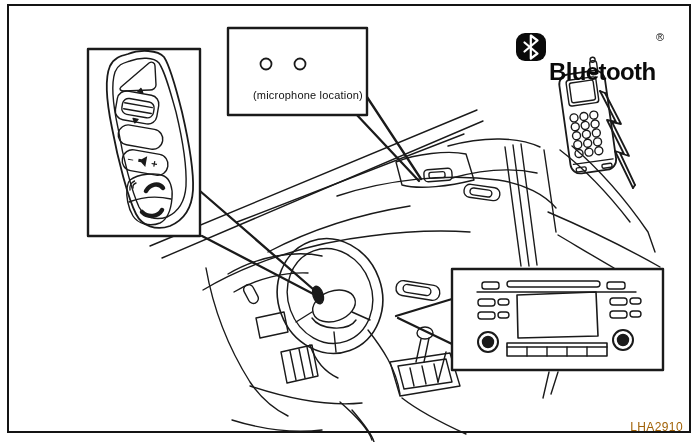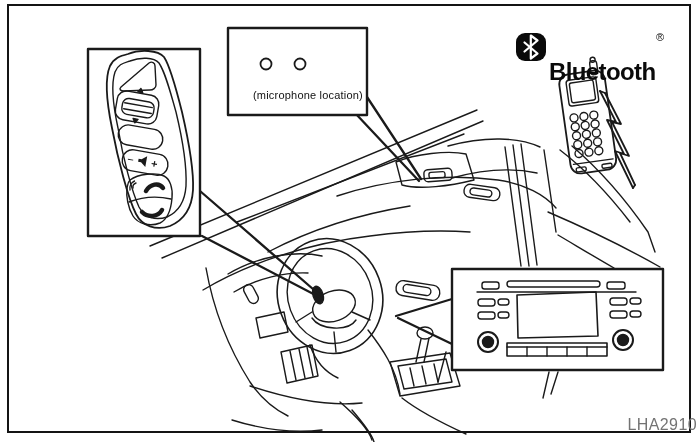--- a/index.html
+++ b/index.html
@@ -5,21 +5,21 @@
   html,body{margin:0;padding:0;background:#fff;}
   .stage{position:relative;width:698px;height:442px;background:#fff;overflow:hidden;
          font-family:"Liberation Sans",sans-serif;color:#111;}
   .frame{position:absolute;left:7px;top:4px;width:684px;height:429px;
          border:2.5px solid #141414;box-sizing:border-box;background:transparent;}
   .art{position:absolute;left:0;top:0;}
   .label{position:absolute;color:#111;}
   .mic-label{left:230px;top:89px;width:156px;text-align:center;font-size:11px;letter-spacing:0.2px;}
   .bt-word{left:549px;top:33px;font-size:24px;font-weight:700;letter-spacing:-0.6px;color:#0a0a0a;margin-top:25px;}
   .bt-reg{left:656px;top:31px;font-size:11px;color:#0a0a0a;}
-  .fig-code{right:1px;bottom:8px;font-size:16px;color:#737373;letter-spacing:0.4px;}
+  .fig-code{right:15px;bottom:8px;font-size:12px;color:#a16207;letter-spacing:0.4px;}
   svg text{font-family:"Liberation Sans",sans-serif;}
 </style>
 </head>
 <body>
 
 <div class="stage">
 
   <svg class="art" width="698" height="442" viewBox="0 0 698 442">
     <g fill="none" stroke="#1a1a1a" stroke-width="1.4" stroke-linecap="round" stroke-linejoin="round">
 

